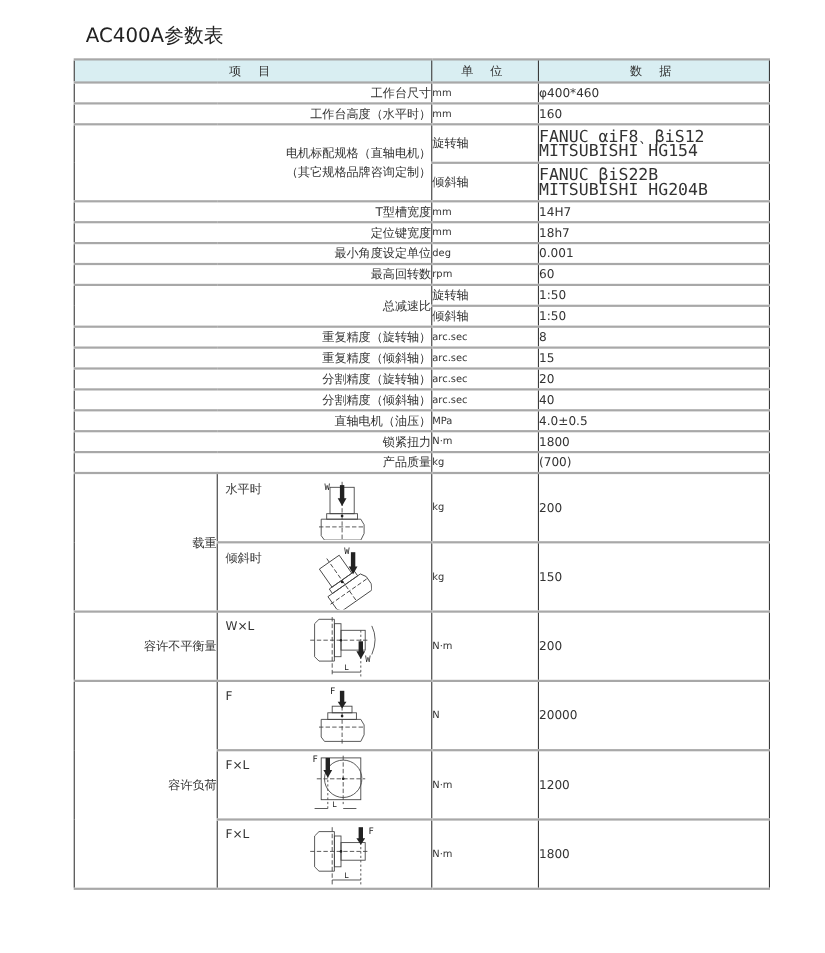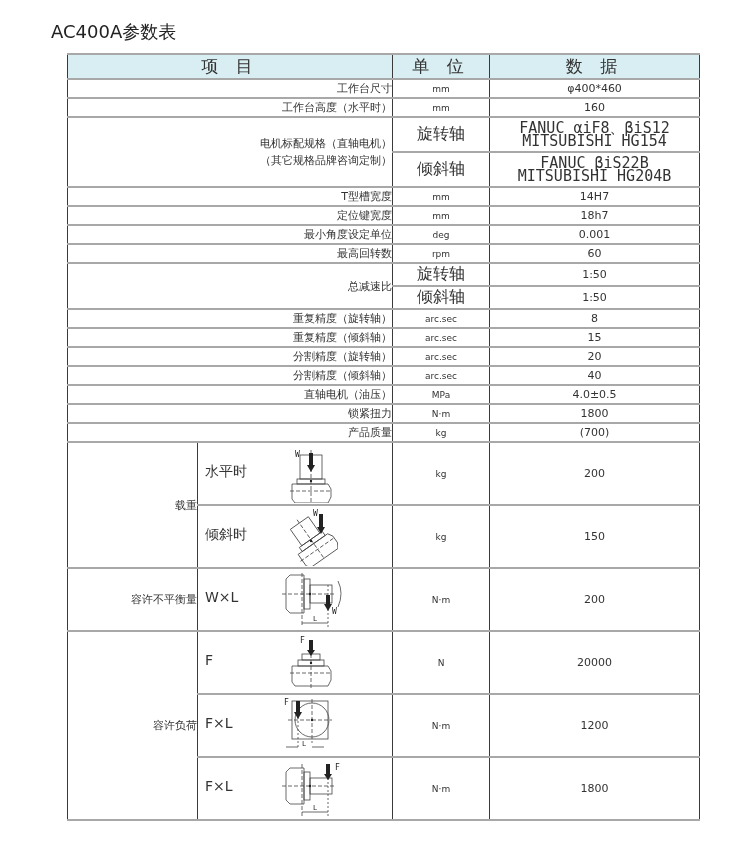--- a/index.html
+++ b/index.html
@@ -2,50 +2,50 @@
 <html><head>
 <meta charset="utf-8">
 <style>
   html, body { margin: 0; padding: 0; background: #ffffff; }
   body {
     width: 750px; height: 866px; position: relative; overflow: hidden;
     font-family: "DejaVu Sans", "Liberation Sans", sans-serif;
     color: #333333;
   }
   .title {
-    position: absolute; left: 51px; top: 20px;
+    position: absolute; left: 78px; top: 20px;
     font-size: 18px; color: #222; letter-spacing: 0px;
   }
   table.spec {
     position: absolute; left: 67px; top: 53px;
     width: 632px;
     border-collapse: collapse;
     table-layout: fixed;
     font-size: 11px;
   }
   table.spec td, table.spec th {
     border-left: 1px solid #3a3a3a;
     border-right: 1px solid #3a3a3a;
     border-top: 2px solid #a8a8a8;
     border-bottom: 2px solid #a8a8a8;
     padding: 0;
     vertical-align: middle;
   }
   table.spec th {
     background: #d9eef2; font-weight: normal; height: 19px;
-    text-align: center; font-size: 17px; color: #333; letter-spacing: 6px; margin-top: 46px;
+    text-align: center; font-size: 11px; color: #333; letter-spacing: 6px; margin-top: 46px;
   }
   .lbl { text-align: right; padding-left: 5px !important; color: #333; }
-  .ctr { text-align: center; }
+  .ctr { text-align: left; }
   .unit { font-size: 9px; color: #333; }
-  .unit-cn { font-size: 16px; }
+  .unit-cn { font-size: 11px; }
   .mono { font-family: "DejaVu Sans Mono", "Liberation Mono", monospace; font-size: 15px; line-height: 13px; }
   .r19 td { height: 17px; }
   .sub { position: relative; }
-  .sub .sublbl { position: absolute; left: 7px; top: 20px; font-size: 14px; color: #333; }
+  .sub .sublbl { position: absolute; left: 7px; top: 6px; font-size: 11px; color: #333; }
   .sub .fig { position: absolute; left: 80px; top: 2px; }
   .lbl2 { line-height: 17px; }
 </style>
 </head>
 <body>
 
 <div class="title">AC400A参数表</div>
 
 <table class="spec">
   <colgroup>

